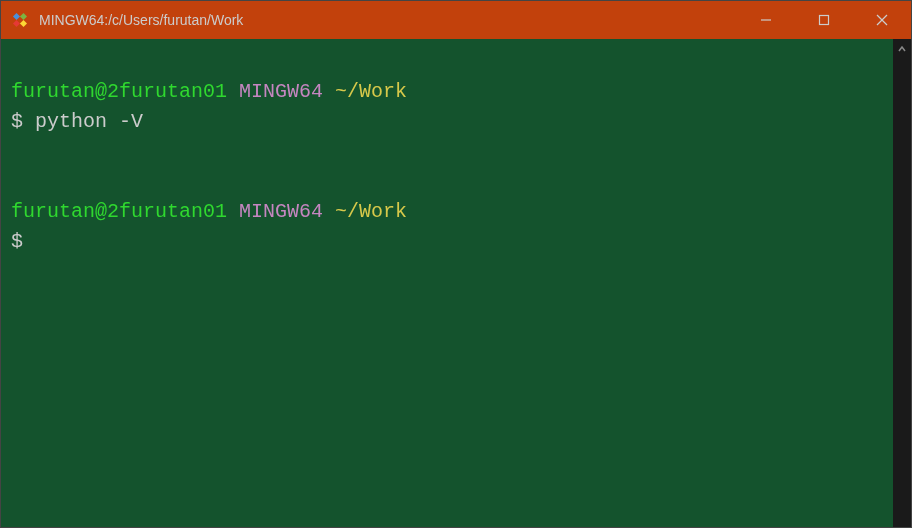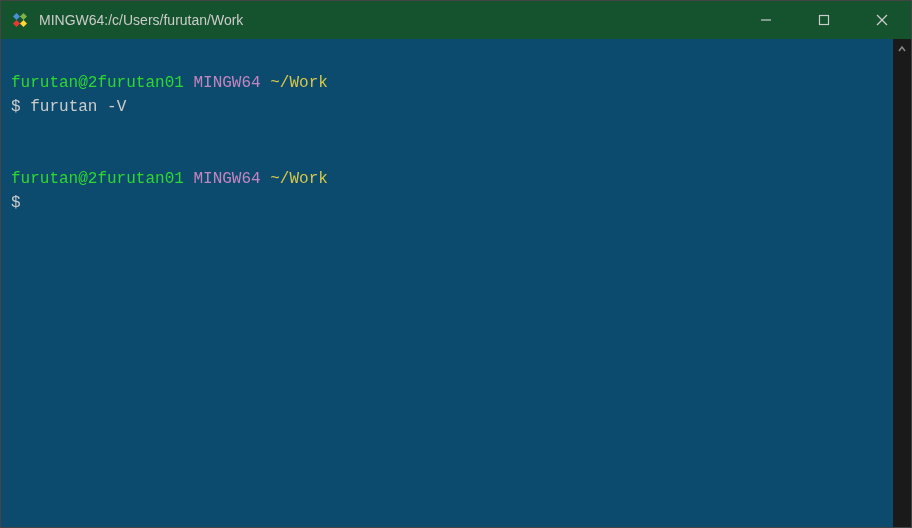--- a/index.html
+++ b/index.html
@@ -17,21 +17,21 @@
     .window {
       width: 100%;
       height: 100%;
       background: #000;
       border: 1px solid #444;
       display: flex;
       flex-direction: column;
     }
     .titlebar {
       height: 38px;
-      background: #14532d;
+      background: #c2410c;
       display: flex;
       align-items: center;
       padding-left: 10px;
       color: #ccc;
       font-family: 'Segoe UI', Arial, sans-serif;
       font-size: 14px;
     }
     .titlebar-icon {
       width: 18px;
       height: 18px;
@@ -51,23 +51,23 @@
       width: 58px;
       height: 100%;
       display: flex;
       align-items: center;
       justify-content: center;
       color: #ccc;
       cursor: pointer;
     }
     .terminal-body {
       flex: 1;
-      background: #0c4a6e;
+      background: #14532d;
       padding: 8px 10px;
-      font-size: 16px;
+      font-size: 20px;
       line-height: 1.5;
       color: #ccc;
       position: relative;
       overflow-y: auto;
     }
     .prompt-line {
       white-space: pre;
     }
     .user-host {
       color: #2fd82f;
@@ -152,21 +152,21 @@
             <line x1="1" y1="1" x2="11" y2="11" stroke="#ccc" stroke-width="1.2"></line>
             <line x1="11" y1="1" x2="1" y2="11" stroke="#ccc" stroke-width="1.2"></line>
           </svg>
       </div>
     </div>
   </div>
 
   <div class="terminal-body">
     <div class="blank-line"></div>
     <div class="prompt-line"><span class="user-host">furutan@2furutan01</span> <span class="mingw">MINGW64</span> <span class="path">~/Work</span></div>
-    <div class="prompt-line"><span class="dollar">$</span> <span class="command">furutan -V</span></div>
+    <div class="prompt-line"><span class="dollar">$</span> <span class="command">python -V</span></div>
     <div class="prompt-line"><span class="output"><span class="underline-red"></span></span></div>
     <div class="blank-line"></div>
     <div class="prompt-line"><span class="user-host">furutan@2furutan01</span> <span class="mingw">MINGW64</span> <span class="path">~/Work</span></div>
     <div class="prompt-line"><span class="dollar">$</span></div>
 
     <div class="scrollbar">
       <div class="scroll-thumb-top">
         <svg width="10" height="10" viewBox="0 0 10 10">
             <path d="M2 7 L5 3 L8 7" fill="none" stroke="#888" stroke-width="1.5"></path>
           </svg>

